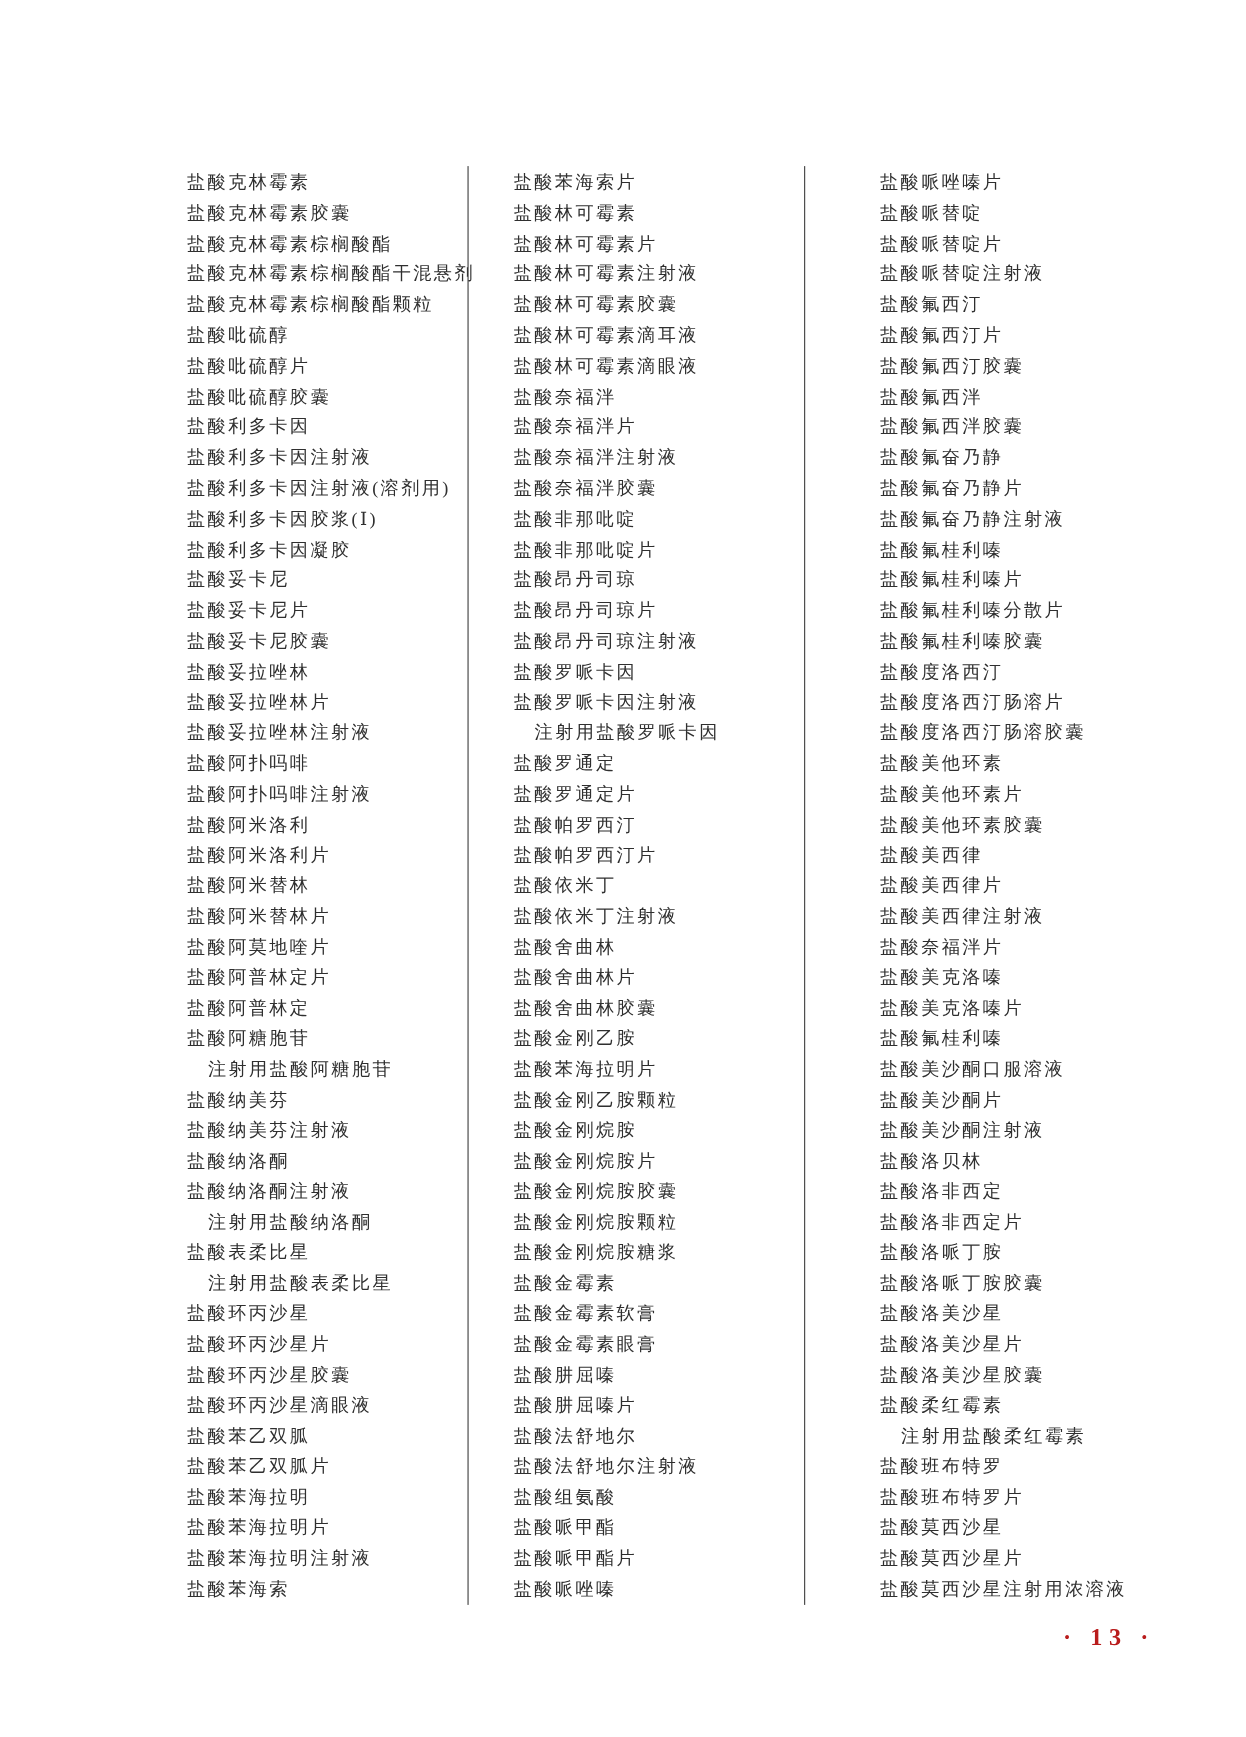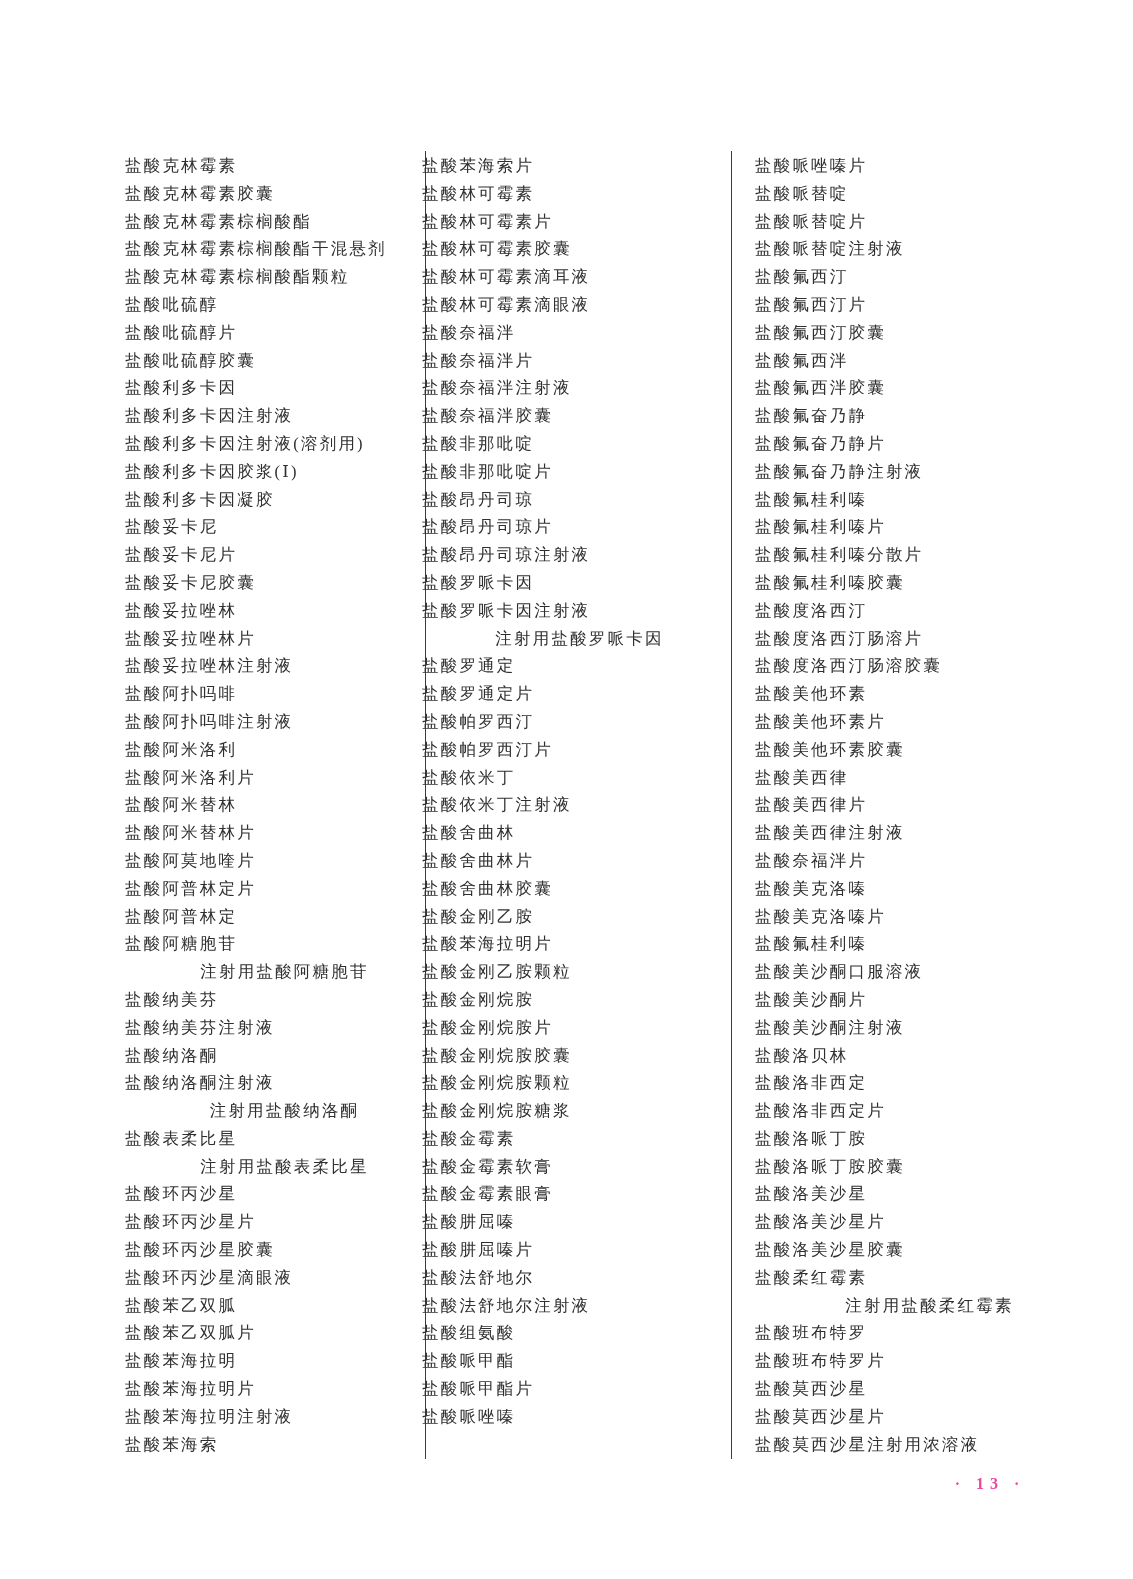--- a/index.html
+++ b/index.html
@@ -11,55 +11,55 @@
   .page {
     position: relative;
     width: 1133px;
     height: 1579px;
     background: #ffffff;
     overflow: hidden;
   }
   .col {
     position: absolute;
     top: 152px;
+    margin-left: 45px;
   }
   .col-1 { left: 125px; width: 300px; }
   .col-2 { left: 422px; width: 296px; }
   .col-3 { left: 755px; width: 330px; }
   .row {
     height: 27.8px;
     line-height: 27.8px;
     font-size: 16.5px;
     letter-spacing: 2.2px;
     color: #2f2f2f;
     white-space: nowrap;
   }
   .row.indent {
     padding-left: 19px;
-    text-align: center;
   }
   .divider {
     position: absolute;
     top: 151px;
     width: 1px;
     height: 1308px;
     background: #3c3c3c;
   }
   .divider-1 { left: 425px; }
   .divider-2 { left: 731px; }
   .page-number {
     position: absolute;
     left: 930px;
     top: 1475px;
     width: 120px;
-    text-align: center;
-    font-size: 16px;
+    text-align: right;
+    font-size: 22px;
     font-weight: bold;
     letter-spacing: 6px;
-    color: #ec4899;
+    color: #b91c1c;
   }
 </style>
 </head>
 <body>
 
 <div class="page">
   <div class="col col-1">
       <div class="row">盐酸克林霉素</div>
       <div class="row">盐酸克林霉素胶囊</div>
       <div class="row">盐酸克林霉素棕榈酸酯</div>
@@ -108,20 +108,21 @@
       <div class="row">盐酸苯海拉明注射液</div>
       <div class="row">盐酸苯海索</div>
     </div>
 
   <div class="divider divider-1"></div>
 
   <div class="col col-2">
       <div class="row">盐酸苯海索片</div>
       <div class="row">盐酸林可霉素</div>
       <div class="row">盐酸林可霉素片</div>
+      <div class="row">盐酸林可霉素注射液</div>
       <div class="row">盐酸林可霉素胶囊</div>
       <div class="row">盐酸林可霉素滴耳液</div>
       <div class="row">盐酸林可霉素滴眼液</div>
       <div class="row">盐酸奈福泮</div>
       <div class="row">盐酸奈福泮片</div>
       <div class="row">盐酸奈福泮注射液</div>
       <div class="row">盐酸奈福泮胶囊</div>
       <div class="row">盐酸非那吡啶</div>
       <div class="row">盐酸非那吡啶片</div>
       <div class="row">盐酸昂丹司琼</div>

